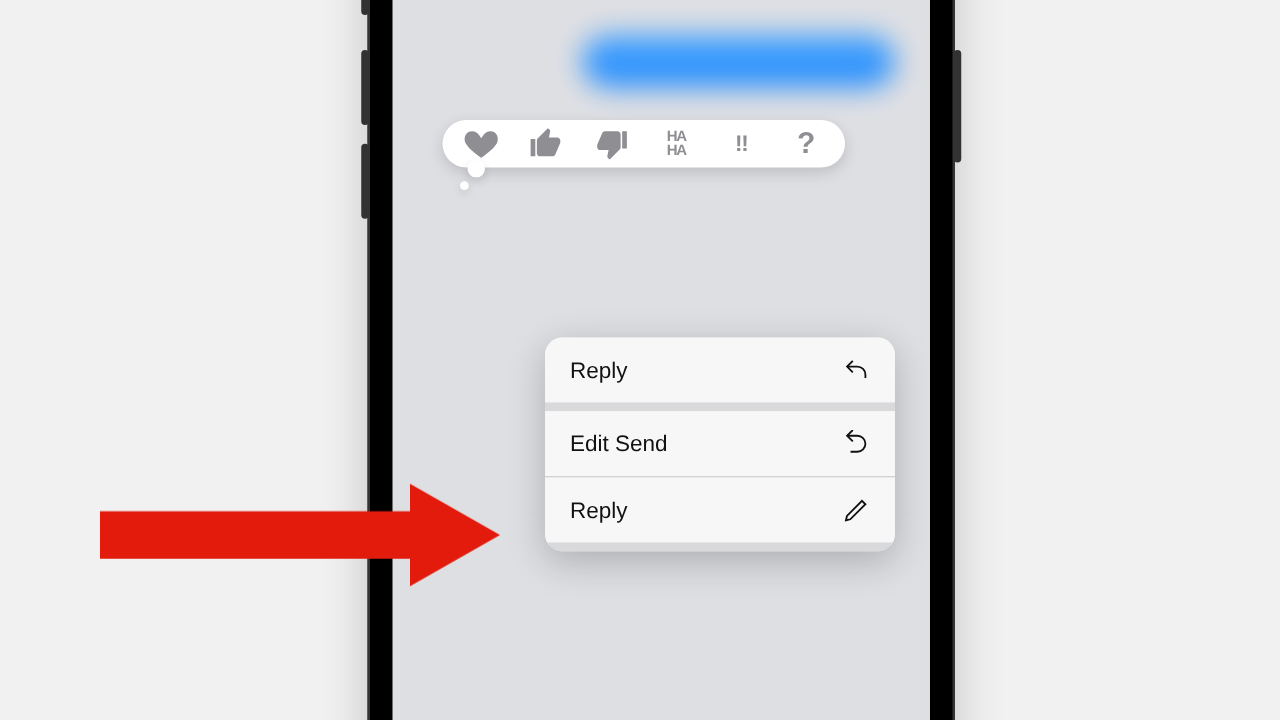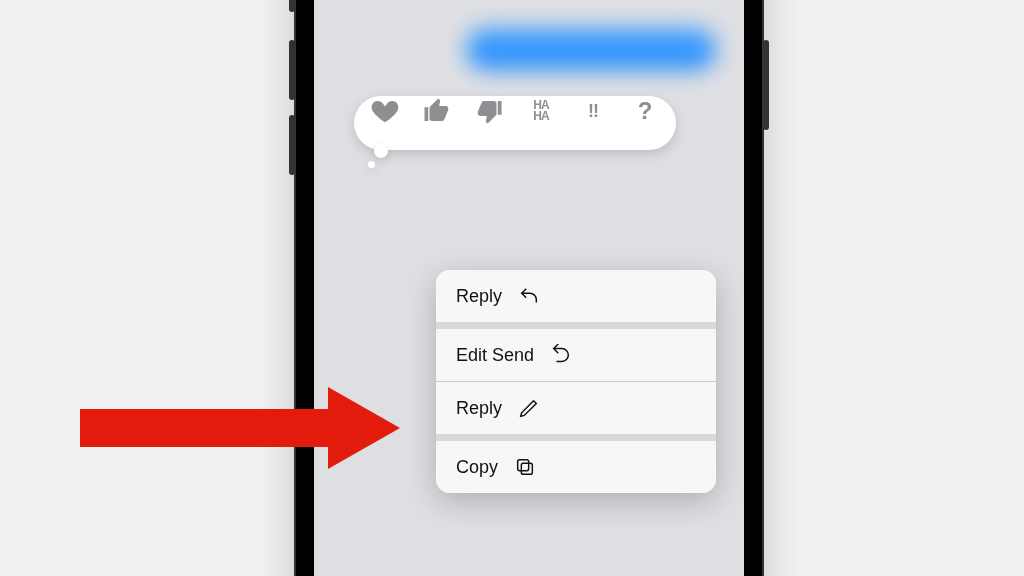--- a/index.html
+++ b/index.html
@@ -90,26 +90,26 @@
     position: absolute;
     border-radius: 22px;
   }
   .blue      { background: linear-gradient(#3ea0ff,#1a87ff); }
 
   
   .tapback {
     position: absolute;
     left: 40px;
     top: 186px;
-    height: 54px;
+    height: 38px;
     padding: 0 16px;
     background: #fff;
     border-radius: 28px;
     display: flex;
-    align-items: flex-start;
+    align-items: center;
     gap: 22px;
     box-shadow: 0 4px 12px rgba(0,0,0,.15);
     z-index: 5;
   }
   .tapback::after,
   .tapback::before {
     content: "";
     position: absolute;
     background: #fff;
     border-radius: 50%;
@@ -178,21 +178,21 @@
     background: #eeeef0e6;
     border-radius: 14px;
     overflow: hidden;
     box-shadow: 0 8px 30px rgba(0,0,0,.22);
     backdrop-filter: blur(6px);
     z-index: 6;
   }
   .menu-row {
     display: flex;
     align-items: center;
-    justify-content: flex-start;
+    justify-content: space-between;
     padding: 0 20px;
     height: 52px;
     font-size: 18px;
     color: #111;
     background: #f7f7f8;
     cursor: pointer;
     gap: 16px;
   }
   .menu-sep {
     height: 7px;
@@ -278,27 +278,18 @@
         <div class="menu-row">
           <span>Reply</span>
           <span class="menu-icon">
             <svg viewBox="0 0 24 24">
                 <path d="M3 21l3.8-.9L20 7 17 4 3.9 17.2 3 21z"></path>
               </svg>
           </span>
         </div>
         <div class="menu-sep"></div>
 
-        <div class="menu-row">
-          <span>Copy</span>
-          <span class="menu-icon">
-            <svg viewBox="0 0 24 24">
-                <rect x="8" y="8" width="12" height="12" rx="2"></rect>
-                <rect x="4" y="4" width="12" height="12" rx="2"></rect>
-              </svg>
-          </span>
-        </div>
 
       </div>
 
     </div>
   </div>
 </div>
 
 </body></html>

